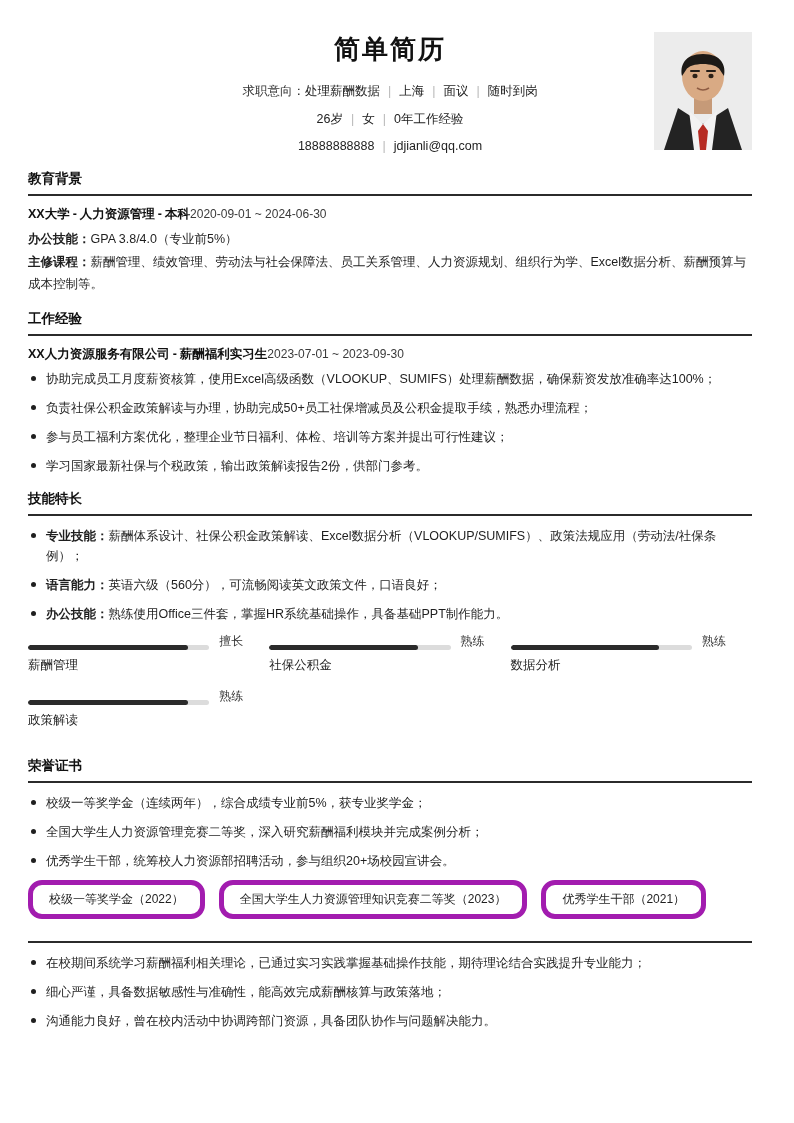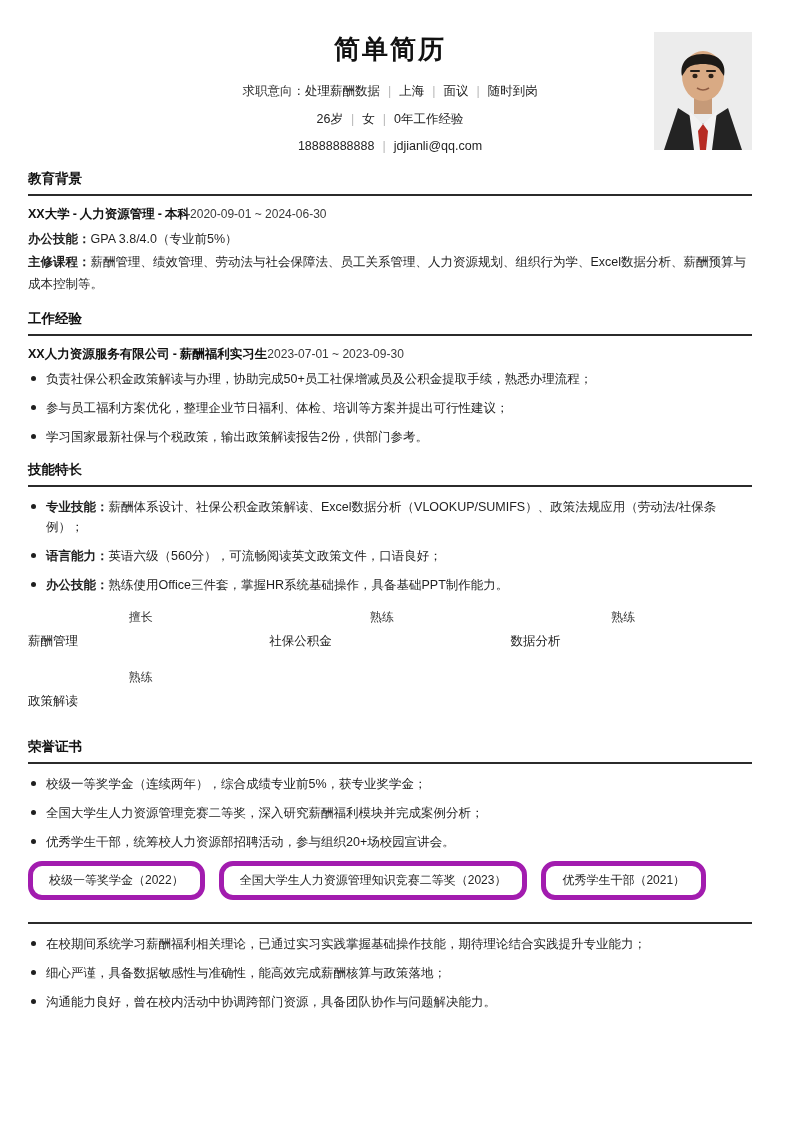--- a/index.html
+++ b/index.html
@@ -134,22 +134,21 @@
     margin-top: 6px;
   }
   .skill {
     width: 33.33%;
     box-sizing: border-box;
     padding-right: 26px;
     margin-bottom: 14px;
   }
   .skill-top {
     display: flex;
-    align-items: center;
-    flex-direction: column;
+    align-items: flex-end;
   }
   .bar-track {
     flex: 1;
     height: 5px;
     background: #dcdcdc;
     border-radius: 3px;
     overflow: hidden;
   }
   .bar-fill {
     height: 5px;
@@ -259,20 +258,21 @@
     <div class="section-rule"></div>
 
     <div class="row-head">
       <div class="left">
         <span>XX人力资源服务有限公司</span><span class="dash">-</span><span>薪酬福利实习生</span>
       </div>
       <div class="right">2023-07-01 ~ 2023-09-30</div>
     </div>
 
     <ul class="bullets">
+      <li>协助完成员工月度薪资核算，使用Excel高级函数（VLOOKUP、SUMIFS）处理薪酬数据，确保薪资发放准确率达100%；</li>
       <li>负责社保公积金政策解读与办理，协助完成50+员工社保增减员及公积金提取手续，熟悉办理流程；</li>
       <li>参与员工福利方案优化，整理企业节日福利、体检、培训等方案并提出可行性建议；</li>
       <li>学习国家最新社保与个税政策，输出政策解读报告2份，供部门参考。</li>
     </ul>
   </div>
 
   <div class="section">
     <div class="section-title">技能特长</div>
     <div class="section-rule"></div>
 

